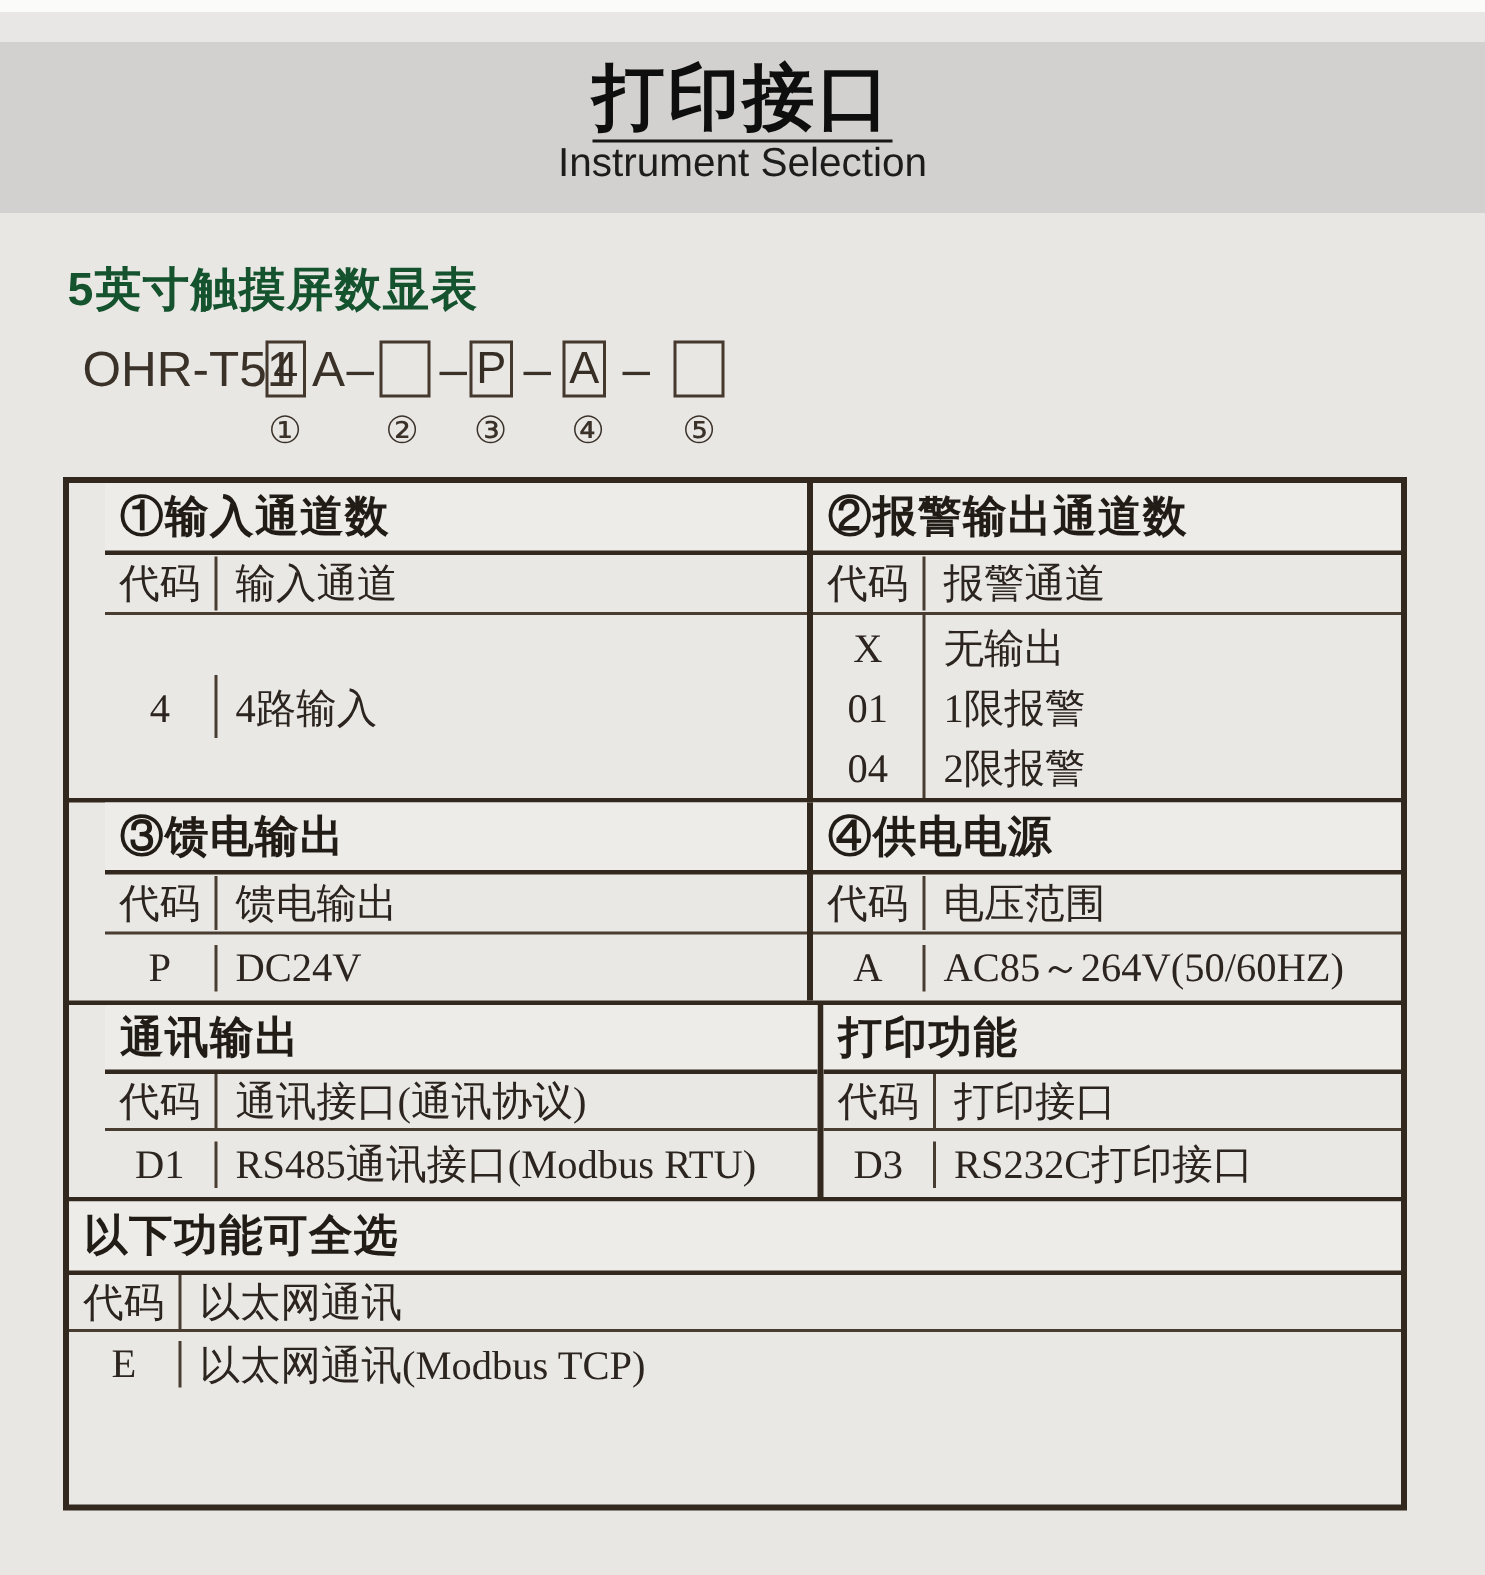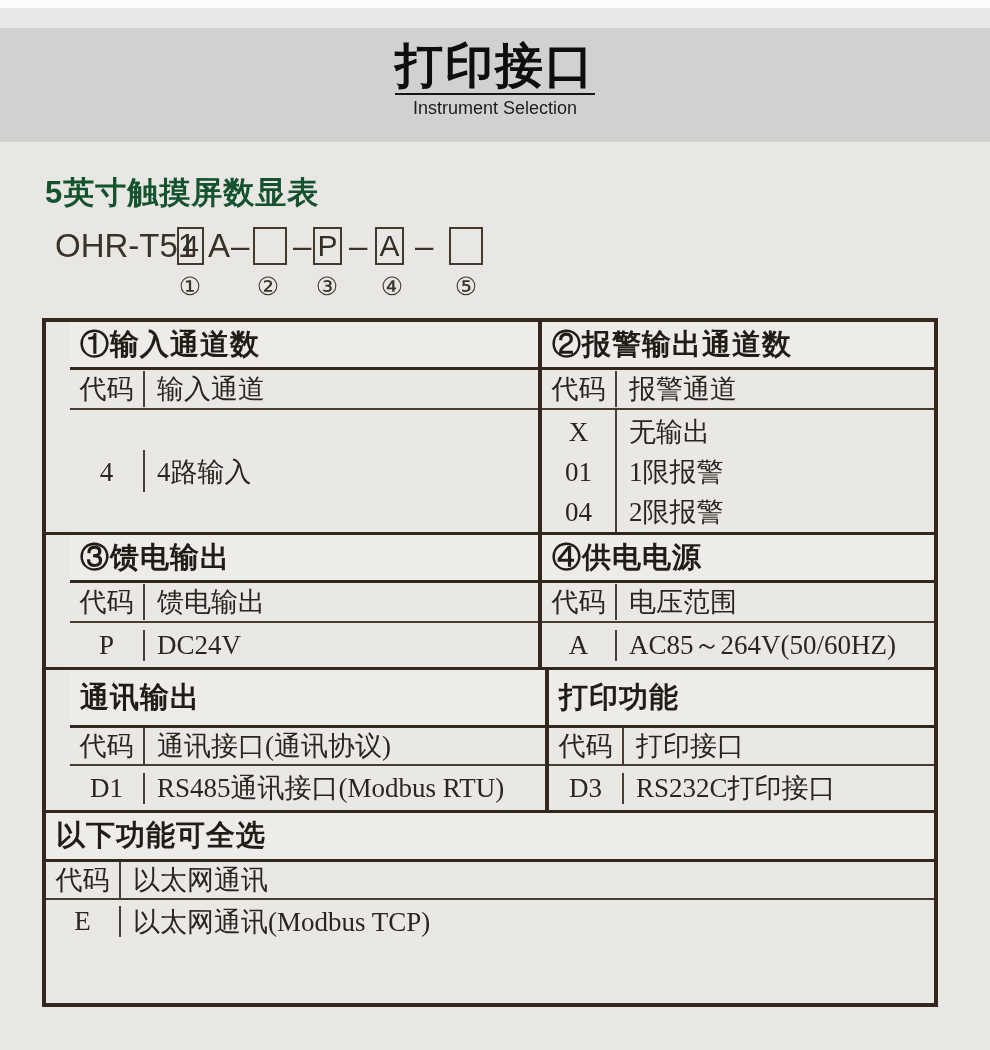--- a/index.html
+++ b/index.html
@@ -17,21 +17,21 @@
   
   .title-band {
     position:absolute; top:28px; left:0; width:990px; height:114px;
     background:#d2d1cf; display:flex; flex-direction:column; align-items:center;
   }
   .title-cn {
     margin-top:12px; font-size:48px; font-weight:700; color:#0e0e0e;
     letter-spacing:2px; line-height:52px;
   }
   .title-rule { width:200px; height:0; border-top:2px solid #161616; margin-top:1px; }
-  .title-en { font-size:18px; color:#1c1c1c; line-height:24px; margin-top:1px; }
+  .title-en { font-size:27px; color:#1c1c1c; line-height:24px; margin-top:1px; }
 
   
   .prod-heading {
     position:absolute; top:172px; left:45px;
     font-size:31px; font-weight:700; color:#14532d; letter-spacing:1px;
   }
   .model-line { position:absolute; top:226px; left:55px; width:560px; height:84px;
     font-size:33px; color:#3a3129; }
   .model-line .seg { position:absolute; top:0; line-height:40px; white-space:nowrap; }
   .mbox {
@@ -54,21 +54,21 @@
   .split.main > .halfL { width:472px; border-right:4px solid #32281e; }
   .split.five > .halfL { width:479px; border-right:4px solid #32281e; }
   .halfR { flex:1; min-width:0; }
 
   .sect-h {
     height:48px; display:flex; align-items:center; padding-left:10px;
     font-size:29px; font-weight:700; color:#221c17; letter-spacing:1px;
     border-bottom:3px solid #32281e; background:#edece9; white-space:nowrap;
   }
   .five-title { height:49px; font-size:29px; }
-  .subsec-h { height:58px; }
+  .subsec-h { height:46px; }
 
   .trow { display:flex; font-family:"Liberation Serif", serif; font-size:27px; color:#2c251f;align-items:center; }
   .hdr-row  { height:40px; border-bottom:2px solid #493d31; }
   .hdr-row.h38 { height:38px; }
   .data-row { height:44px; }
   .data-row.h43 { height:43px; }
   .tall-row { height:122px; }
   .code-c {
     width:75px; border-right:2px solid #493d31; flex:none;
     display:flex; align-items:center; justify-content:center; text-align:center;

